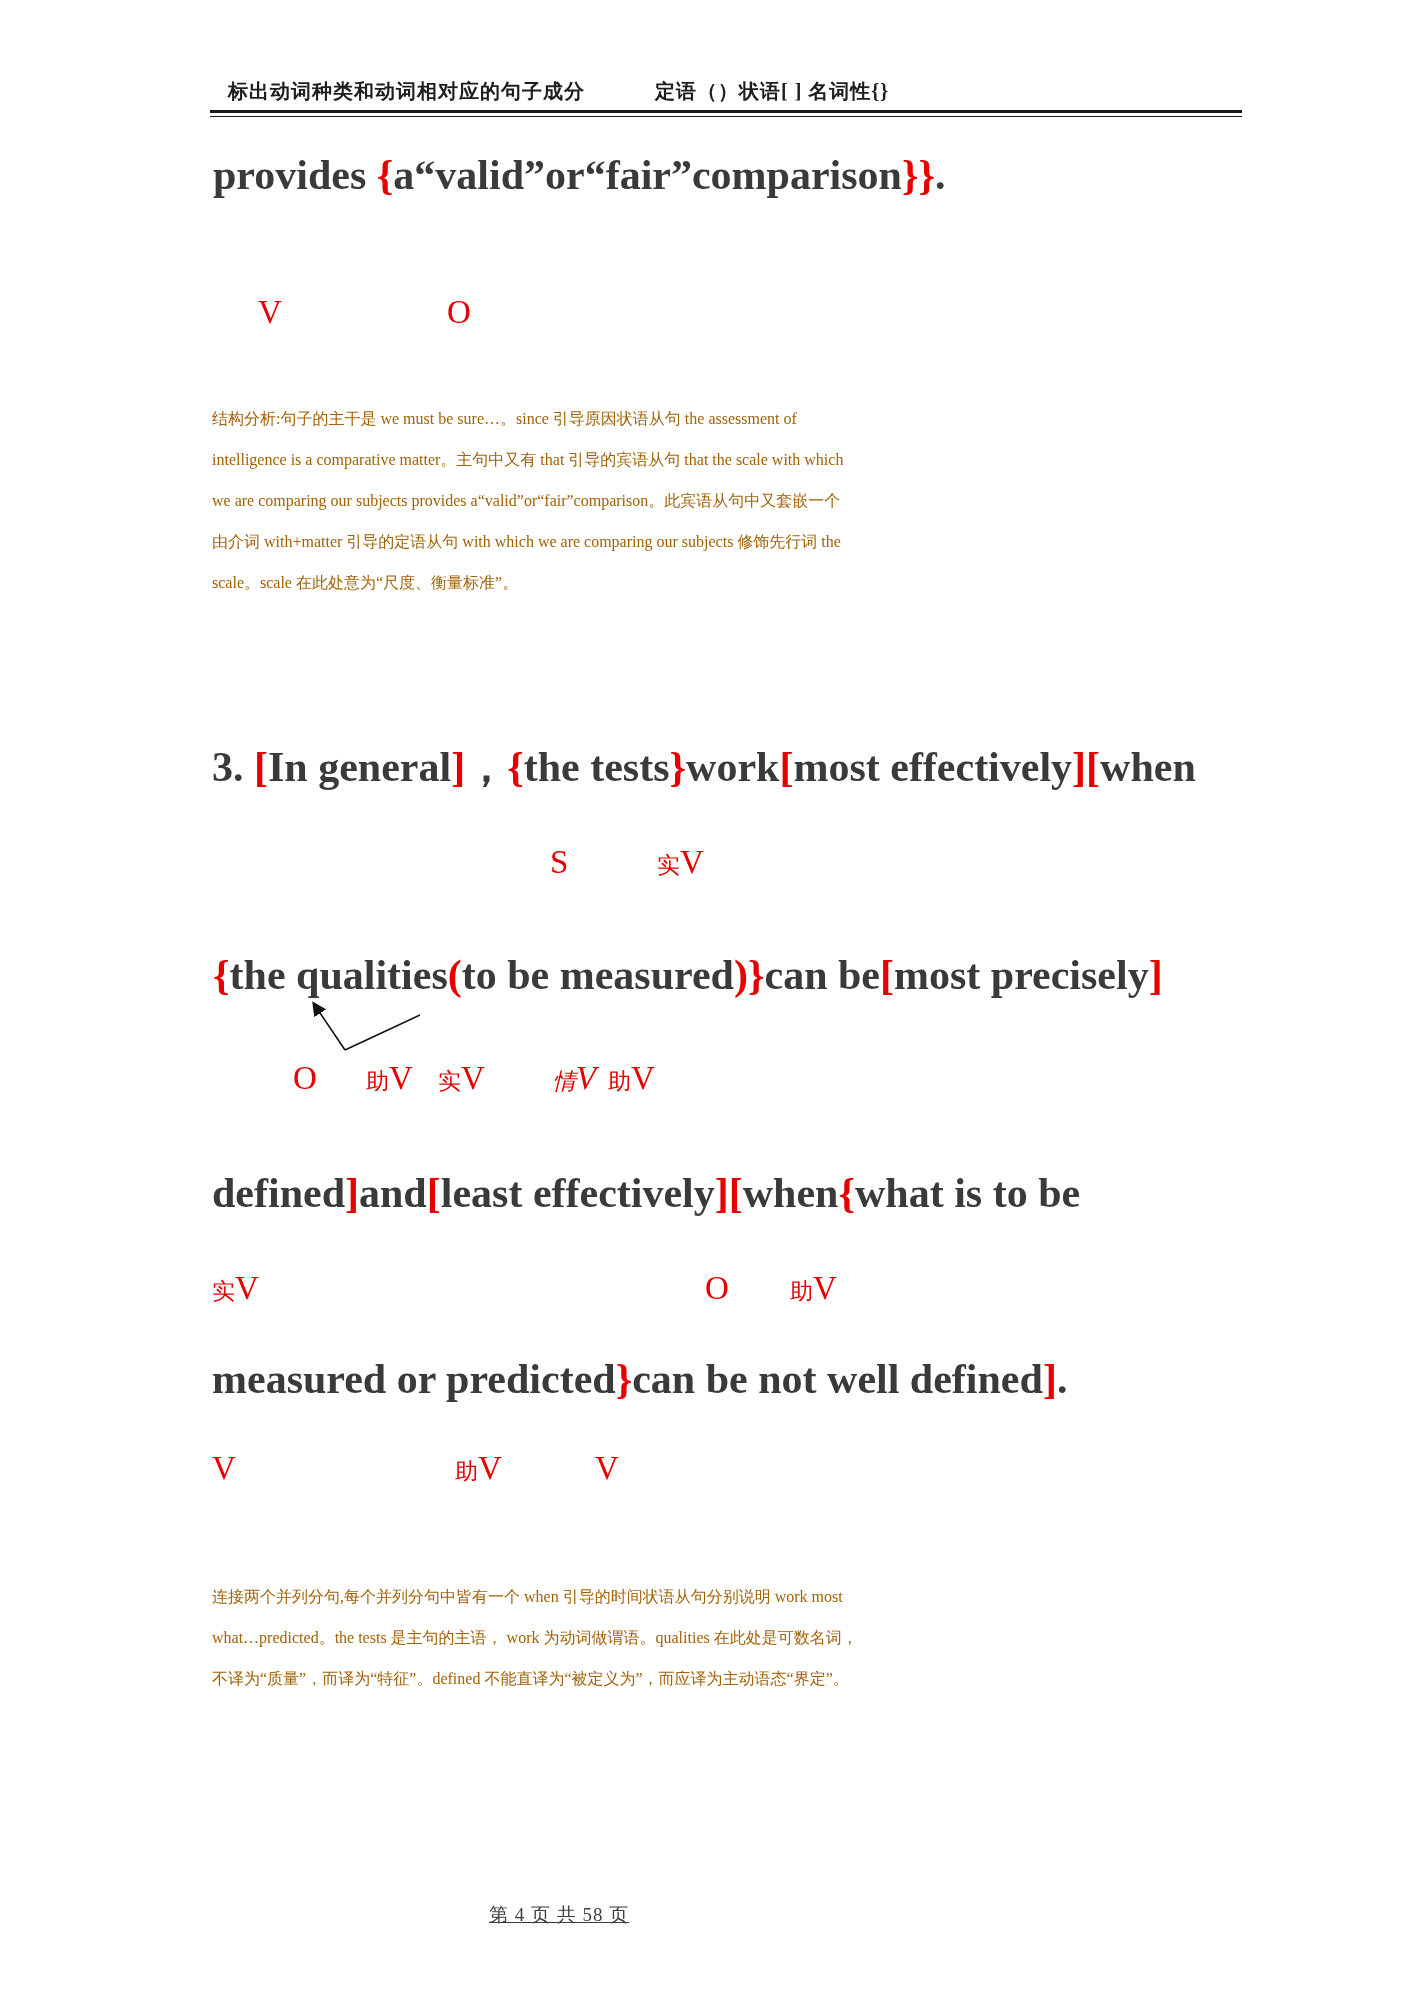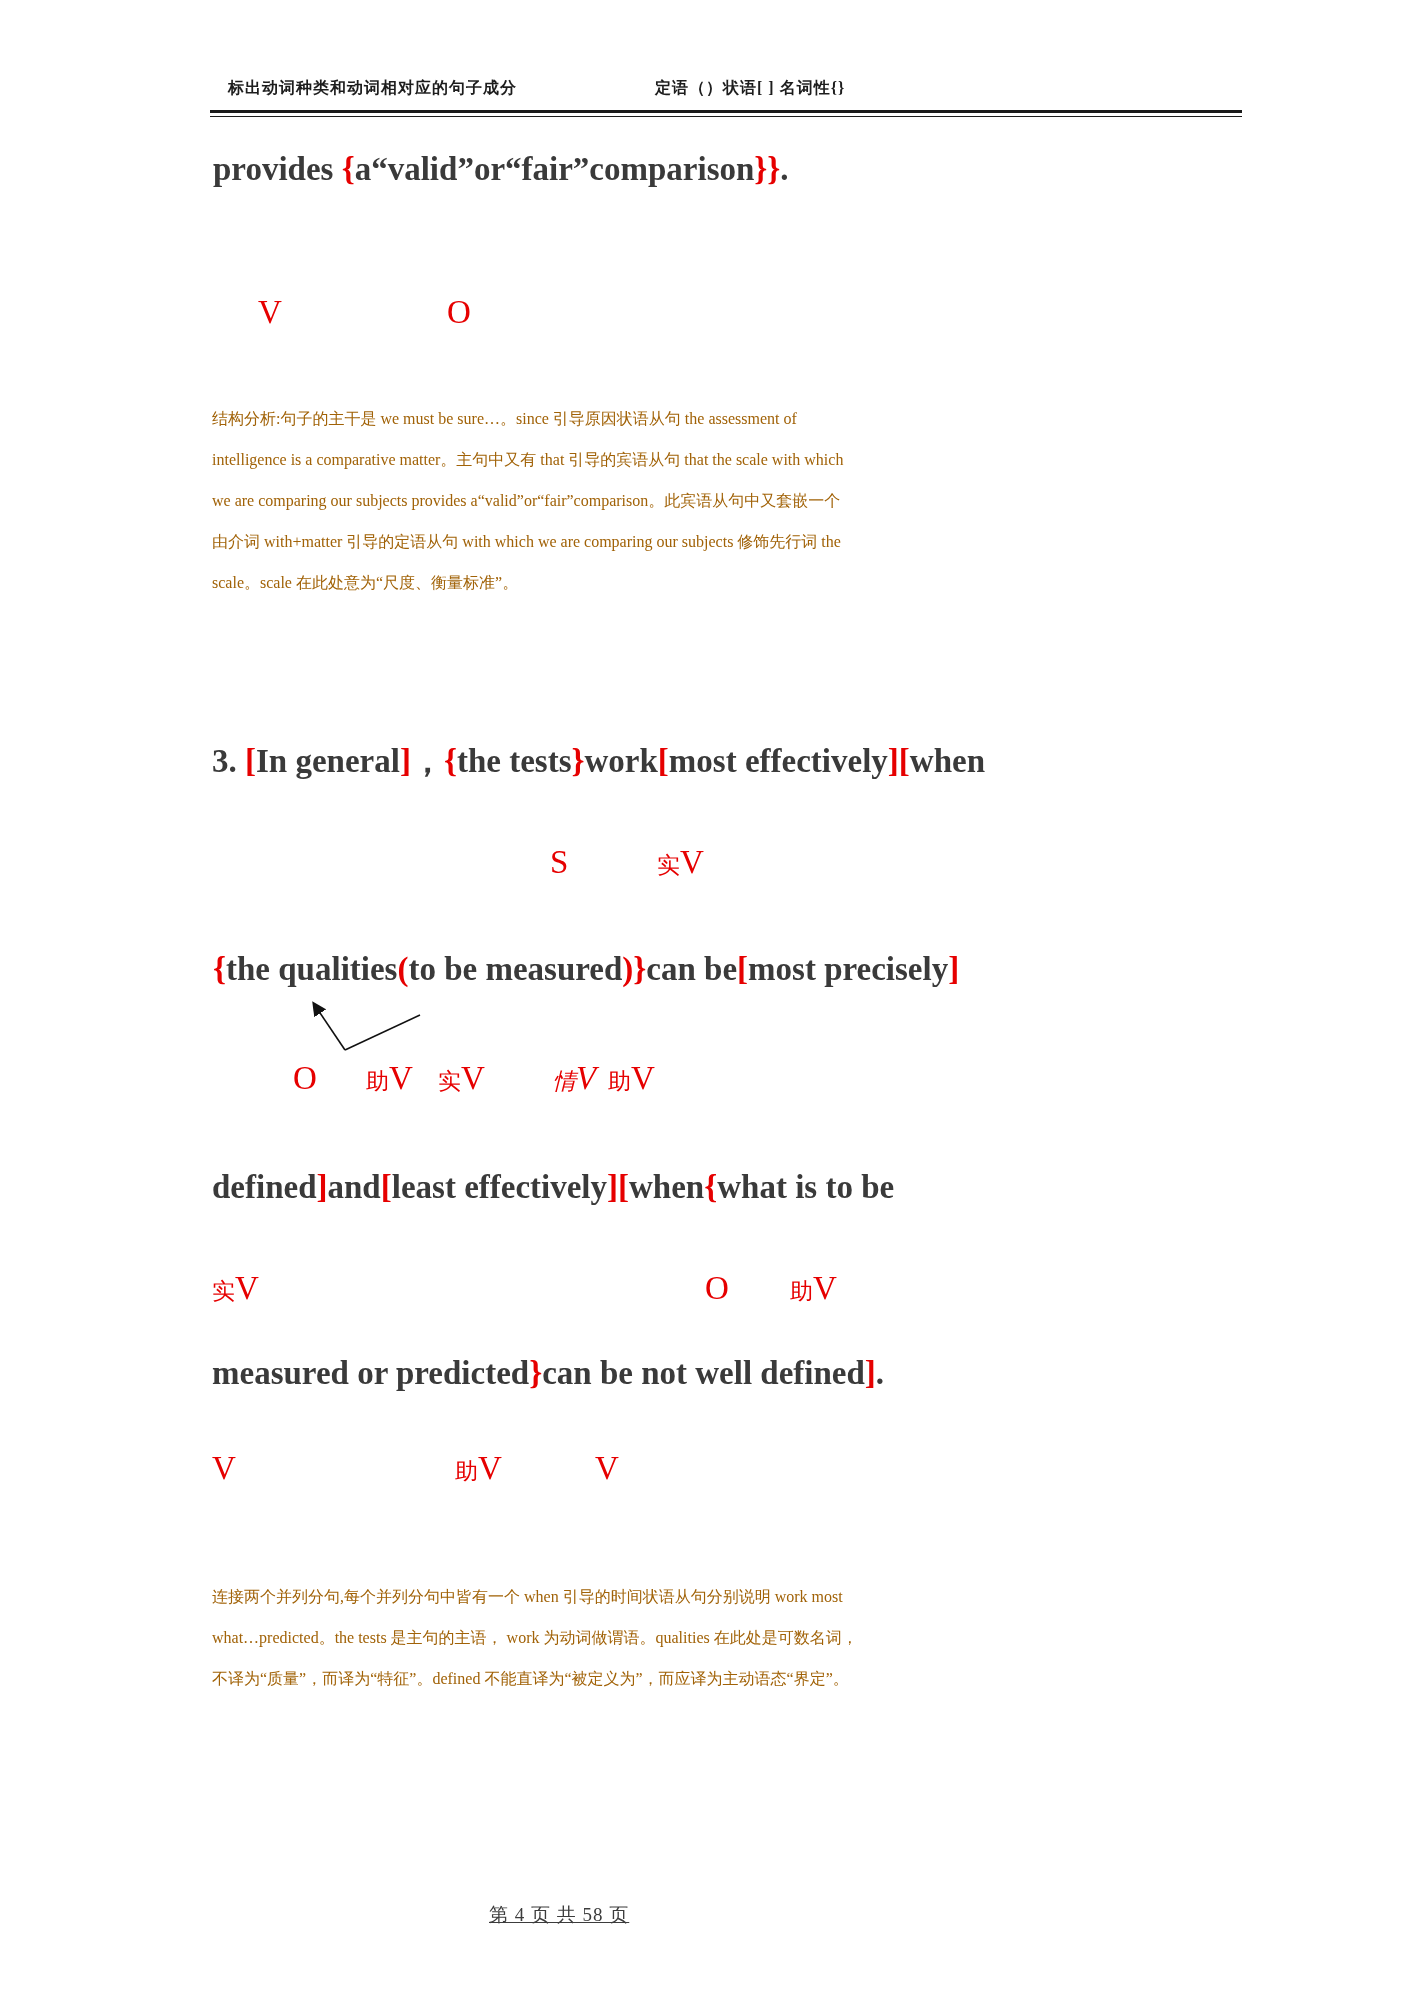--- a/index.html
+++ b/index.html
@@ -2,23 +2,23 @@
 <html><head>
 <meta charset="utf-8">
 <style>
   html,body { margin:0; padding:0; }
   body {
     width:1414px; height:1999px; background:#ffffff; position:relative;
     font-family:"Liberation Serif","DejaVu Serif",serif; color:#3a3a3a;
     overflow:hidden;
   }
   .abs { position:absolute; white-space:nowrap; }
-  .hdr { font-size:16px; font-weight:bold; color:#1d1d1d; letter-spacing:1px; }
+  .hdr { font-size:20px; font-weight:bold; color:#1d1d1d; letter-spacing:1px; }
   .rule { border-top:3px solid #1b1b1b; border-bottom:1px solid #1b1b1b; height:3px; }
-  .big { font-size:33px; font-weight:bold; color:#3a3a3a; line-height:1.2; }
+  .big { font-size:42px; font-weight:bold; color:#3a3a3a; line-height:1.2; }
   .r { color:#e60000; }
   .mark { position:absolute; font-size:33px; color:#e60000; line-height:1.1; }
   .mark .cn { font-size:23px; }
   .para { font-size:16px; line-height:41px; color:#a16207; }
   .para > div { white-space:nowrap; }
   .u { text-decoration-thickness:2px; text-underline-offset:6px; }
   .footer { font-size:19px; color:#3c3c3c; letter-spacing:1px; }
 </style>
 </head>
 <body>

